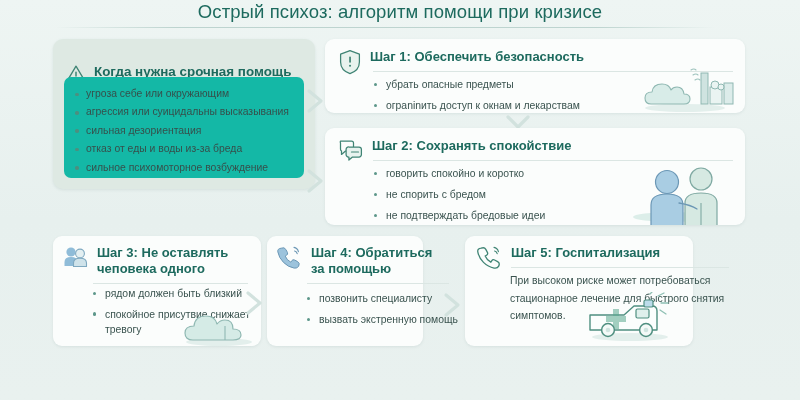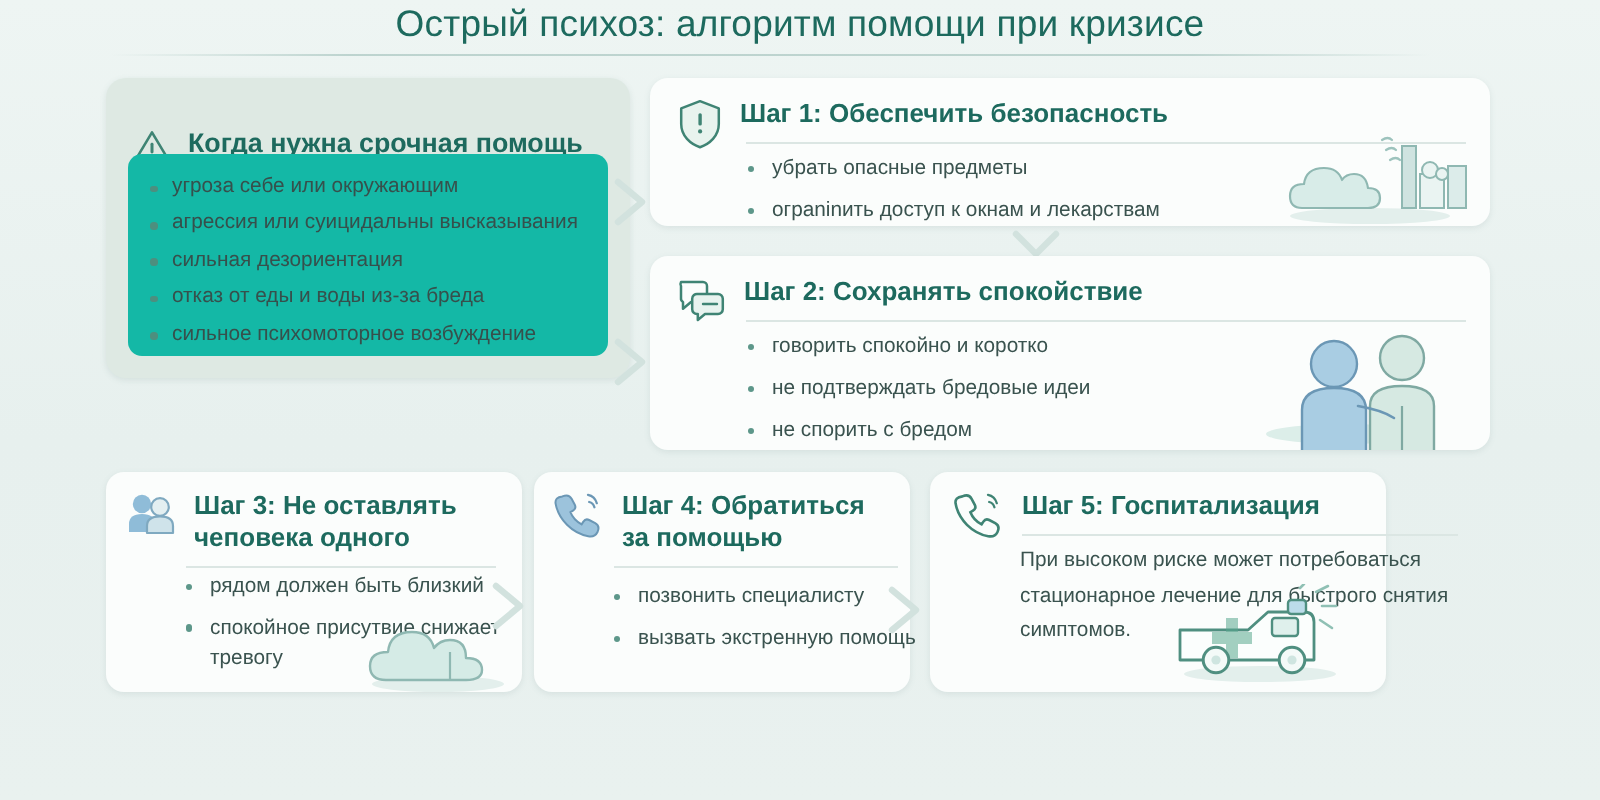--- a/index.html
+++ b/index.html
@@ -136,21 +136,21 @@
 
   
   #step3 { left: 53px; top: 236px; width: 208px; height: 110px; }
   #step3 .step-head { left: 10px; top: 9px; }
   #step3 .step-rule { left: 40px; top: 47px; width: 155px; }
   #step3 .step-list { left: 38px; top: 50px; }
   #step3 .step-list li { white-space: normal; width: 150px; line-height: 15.5px; margin-bottom: 5px; }
   #step3 .step-list li::before { top: 5.8px; }
 
   
-  #step4 { left: 267px; top: 236px; width: 188px; height: 110px; }
+  #step4 { left: 267px; top: 236px; width: 156px; height: 110px; }
   #step4 .step-head { left: 10px; top: 9px; }
   #step4 .step-rule { left: 40px; top: 47px; width: 142px; }
   #step4 .step-list { left: 38px; top: 52px; }
 
   
   #step5 { left: 465px; top: 236px; width: 228px; height: 110px; }
   #step5 .step-head { left: 12px; top: 9px; }
   #step5 .step-rule { left: 46px; top: 31px; width: 218px; }
   #step5 .body-text {
     position: absolute; left: 45px; top: 36px; width: 215px;
@@ -256,22 +256,22 @@
           <path d="M2.5 3 h11 a2 2 0 0 1 2 2 v6 a2 2 0 0 1 -2 2 h-6 l-4 3.4 v-3.4 a2 2 0 0 1 -1 -2 v-6 a2 2 0 0 1 0 -2 z" fill="none" stroke="#3f8474" stroke-width="1.25" stroke-linejoin="round"></path>
           <path d="M11 9 h10 a2.4 2.4 0 0 1 2.4 2.4 v5.2 a2.4 2.4 0 0 1 -2.4 2.4 h-6.5 l-3.6 3 v-3 h-0.4 a2.4 2.4 0 0 1 -2.4 -2.4 v-5.2 a2.4 2.4 0 0 1 2.9 -2.4 z" fill="#e8f3ef" stroke="#3f8474" stroke-width="1.25" stroke-linejoin="round"></path>
           <line x1="13.5" y1="14" x2="20.5" y2="14" stroke="#3f8474" stroke-width="1.2" stroke-linecap="round"></line>
         </svg>
       </span>
       <span class="step-title">Шаг 2: Сохранять спокойствие</span>
     </div>
     <div class="step-rule"></div>
     <ul class="step-list">
       <li>говорить спокойно и коротко</li>
+      <li>не спорить с бредом</li>
       <li>не подтверждать бредовые идеи</li>
-      <li>не спорить с бредом</li>
     </ul>
 
     <span class="illus" style="right:8px; bottom:0px;">
       <svg class="icon" width="108" height="66" viewBox="0 0 108 66">
         <ellipse cx="44" cy="58" rx="40" ry="5" fill="#dceee9"></ellipse>
 
         <circle cx="72" cy="20" r="11" fill="#d6e9e2" stroke="#7fa9a2" stroke-width="1.2"></circle>
         <path d="M56 66 v-22 q0 -10 16 -10 q16 0 16 10 v22" fill="#d6e9e2" stroke="#7fa9a2" stroke-width="1.2" stroke-linejoin="round"></path>
         <line x1="72" y1="44" x2="72" y2="66" stroke="#7fa9a2" stroke-width="1.1"></line>
 

